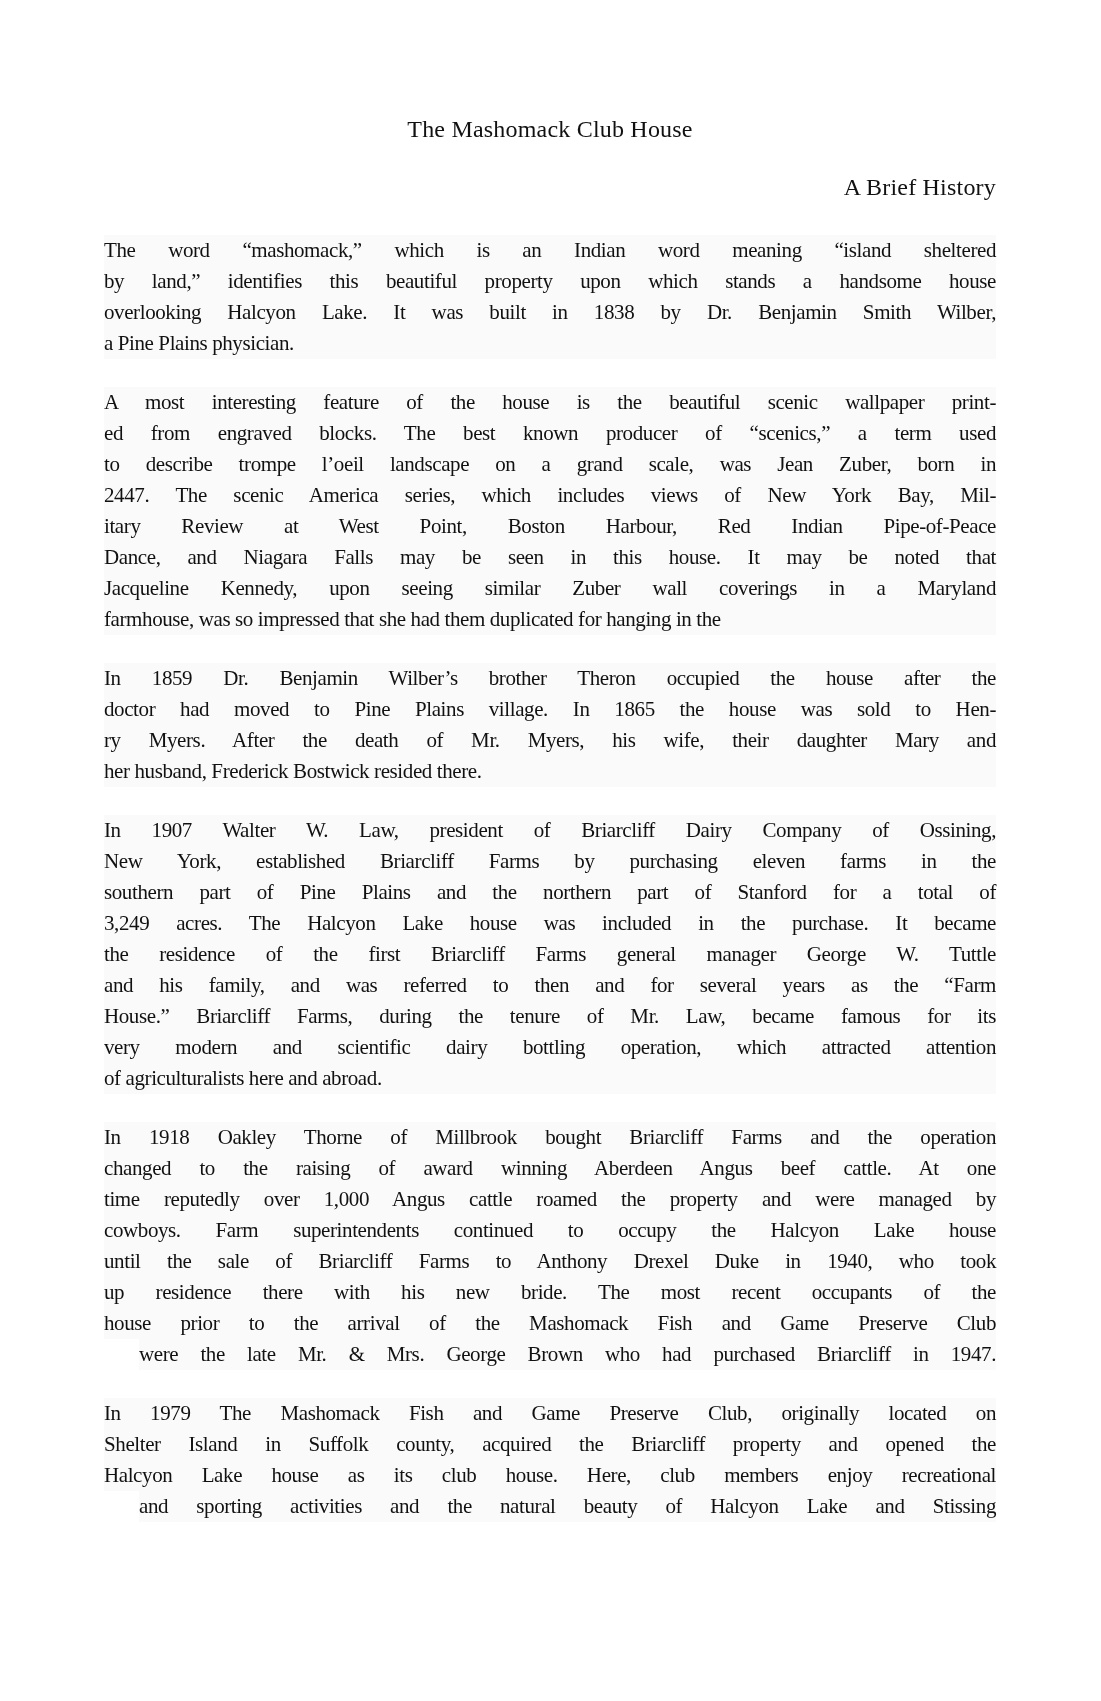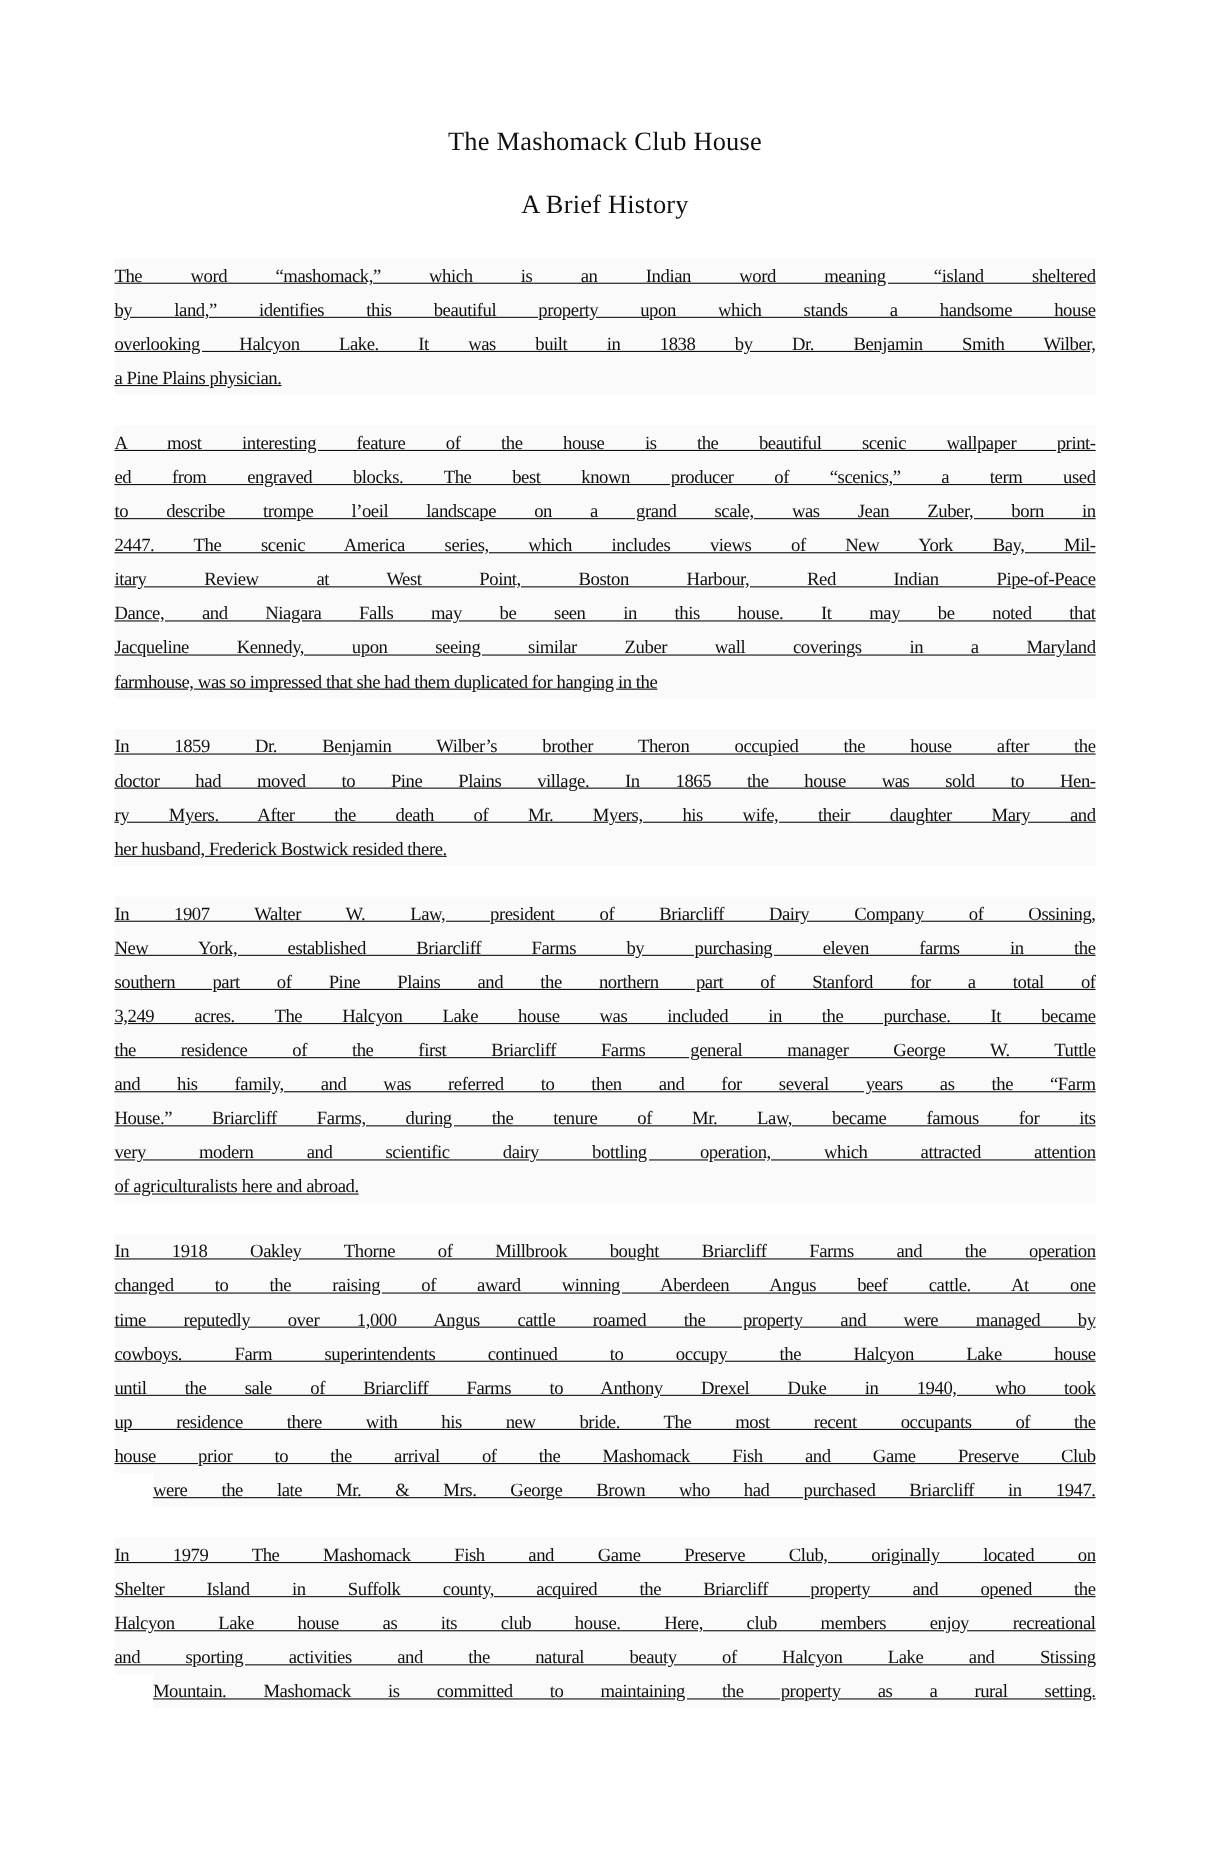--- a/index.html
+++ b/index.html
@@ -28,27 +28,26 @@
     padding-top: 112px;
   }
   .title, .subtitle {
     font-size: 24px;
     line-height: 34px;
     font-weight: normal;
     text-align: center;
     margin: 0;
     letter-spacing: 0.2px;
   }
-  .subtitle { margin-top: 24px; }
+  .subtitle { margin-top: 24px; text-align: right; }
   .para {
     margin: 28px 0 0 0;
-    font-size: 17px;
+    font-size: 21px;
     line-height: 31px;
     letter-spacing: -0.4px;
-    text-decoration: underline;
   }
   .para.first { margin-top: 31px; }
   .line {
     text-align: justify;
     text-align-last: justify;
     background: rgba(0, 0, 0, 0.018);
   }
   .para .line:last-child { text-align-last: left; }
   .para.flush-last .line:last-child { text-align-last: justify; margin-left: 35px; }
 </style>
@@ -107,17 +106,16 @@
       <div class="line">up residence there with his new bride. The most recent occupants of the</div>
       <div class="line">house prior to the arrival of the Mashomack Fish and Game Preserve Club</div>
       <div class="line">were the late Mr. &amp; Mrs. George Brown who had purchased Briarcliff in 1947.</div>
     </div>
 
     <div class="para flush-last">
       <div class="line">In 1979 The Mashomack Fish and Game Preserve Club, originally located on</div>
       <div class="line">Shelter Island in Suffolk county, acquired the Briarcliff property and opened the</div>
       <div class="line">Halcyon Lake house as its club house. Here, club members enjoy recreational</div>
       <div class="line">and sporting activities and the natural beauty of Halcyon Lake and Stissing</div>
-      <div class="line">Mountain. Mashomack is committed to maintaining the property as a rural setting.</div>
     </div>
 
   </div>
 </div>
 
 </body></html>

